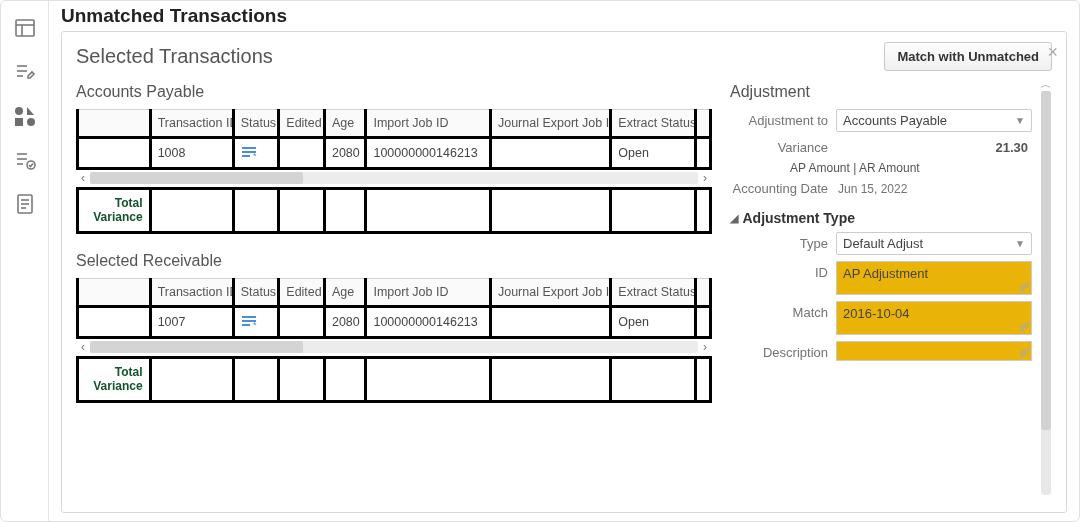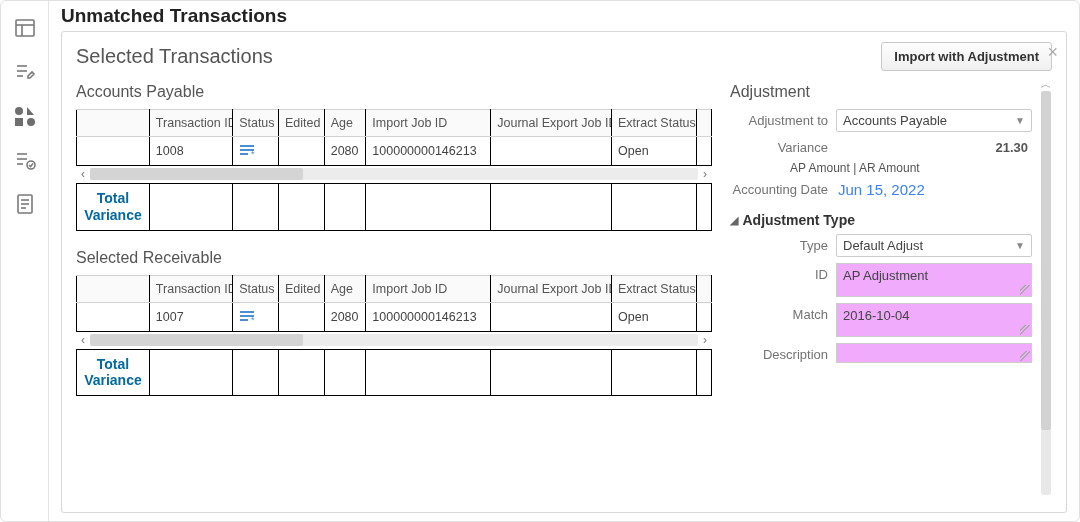--- a/index.html
+++ b/index.html
@@ -118,21 +118,21 @@
     margin: 4px 0 8px;
     font-weight: 400;
   }
   table.tx-table {
     width: 100%;
     border-collapse: collapse;
     table-layout: fixed;
     font-size: 12.5px;
   }
   table.tx-table th, table.tx-table td {
-    border: 1px solid #000000;
+    border: 3px solid #000000;
     padding: 6px 6px;
     text-align: left;
     white-space: nowrap;
     overflow: hidden;
     color: #444;
   }
   table.tx-table th {
     font-weight: 400;
     color: #555;
     background: #fafafa;
@@ -176,24 +176,24 @@
     top: 0;
     height: 100%;
     width: 35%;
     background: #d4d4d4;
     border-radius: 2px;
   }
   .footer-row td {
     height: 32px;
   }
   .footer-label {
-    font-size: 14px;
+    font-size: 12px;
     font-weight: 700;
-    color: #0369a1;
-    text-align: center;
+    color: #14532d;
+    text-align: right;
     line-height: 1.2;
   }
   .form-row {
     display: flex;
     align-items: center;
     margin: 6px 0;
     gap: 8px;
   }
   .form-row .label {
     width: 98px;
@@ -240,21 +240,21 @@
     align-items: center;
     gap: 4px;
     font-weight: 700;
     color: #333;
     font-size: 14px;
     margin-top: 14px;
     margin-bottom: 6px;
   }
   .textarea-box {
     border: 1px solid #ccc;
-    background: #f0abfc;
+    background: #eab308;
     min-height: 34px;
     width: 100%;
     padding: 4px 6px;
     font-size: 13px;
     resize: both;
     position: relative;
     color:#444;
   }
   .textarea-box::after {
     content: "";
@@ -348,21 +348,21 @@
     </div>
   </div>
 
   <div class="main-area">
     <div class="page-title">Unmatched Transactions</div>
 
     <div class="panel">
       <div class="close-x">×</div>
       <div class="panel-header">
         <div class="panel-title">Selected Transactions</div>
-        <button class="match-button">Import with Adjustment</button>
+        <button class="match-button">Match with Unmatched</button>
       </div>
 
       <div class="panel-body">
 
         <div class="transactions-col">
 
           <div class="section-title">Accounts Payable</div>
           <table class="tx-table">
             <colgroup>
               <col class="col-blank">
@@ -547,21 +547,21 @@
           </div>
 
           <div class="form-row">
             <div class="label">Variance</div>
             <div class="control readonly-val">21.30</div>
           </div>
           <div class="sub-note">AP Amount | AR Amount</div>
 
           <div class="form-row">
             <div class="label">Accounting Date</div>
-            <div class="control" style="font-size:15px;color:#3b82f6;padding-left:2px">Jun 15, 2022</div>
+            <div class="control" style="font-size:12px;color:#737373;padding-left:2px">Jun 15, 2022</div>
           </div>
 
           <div class="adj-type-header">
             <span style="font-size:11px;color:#666">◢</span>
             <span>Adjustment Type</span>
           </div>
 
           <div class="form-row">
             <div class="label">Type</div>
             <div class="control">

